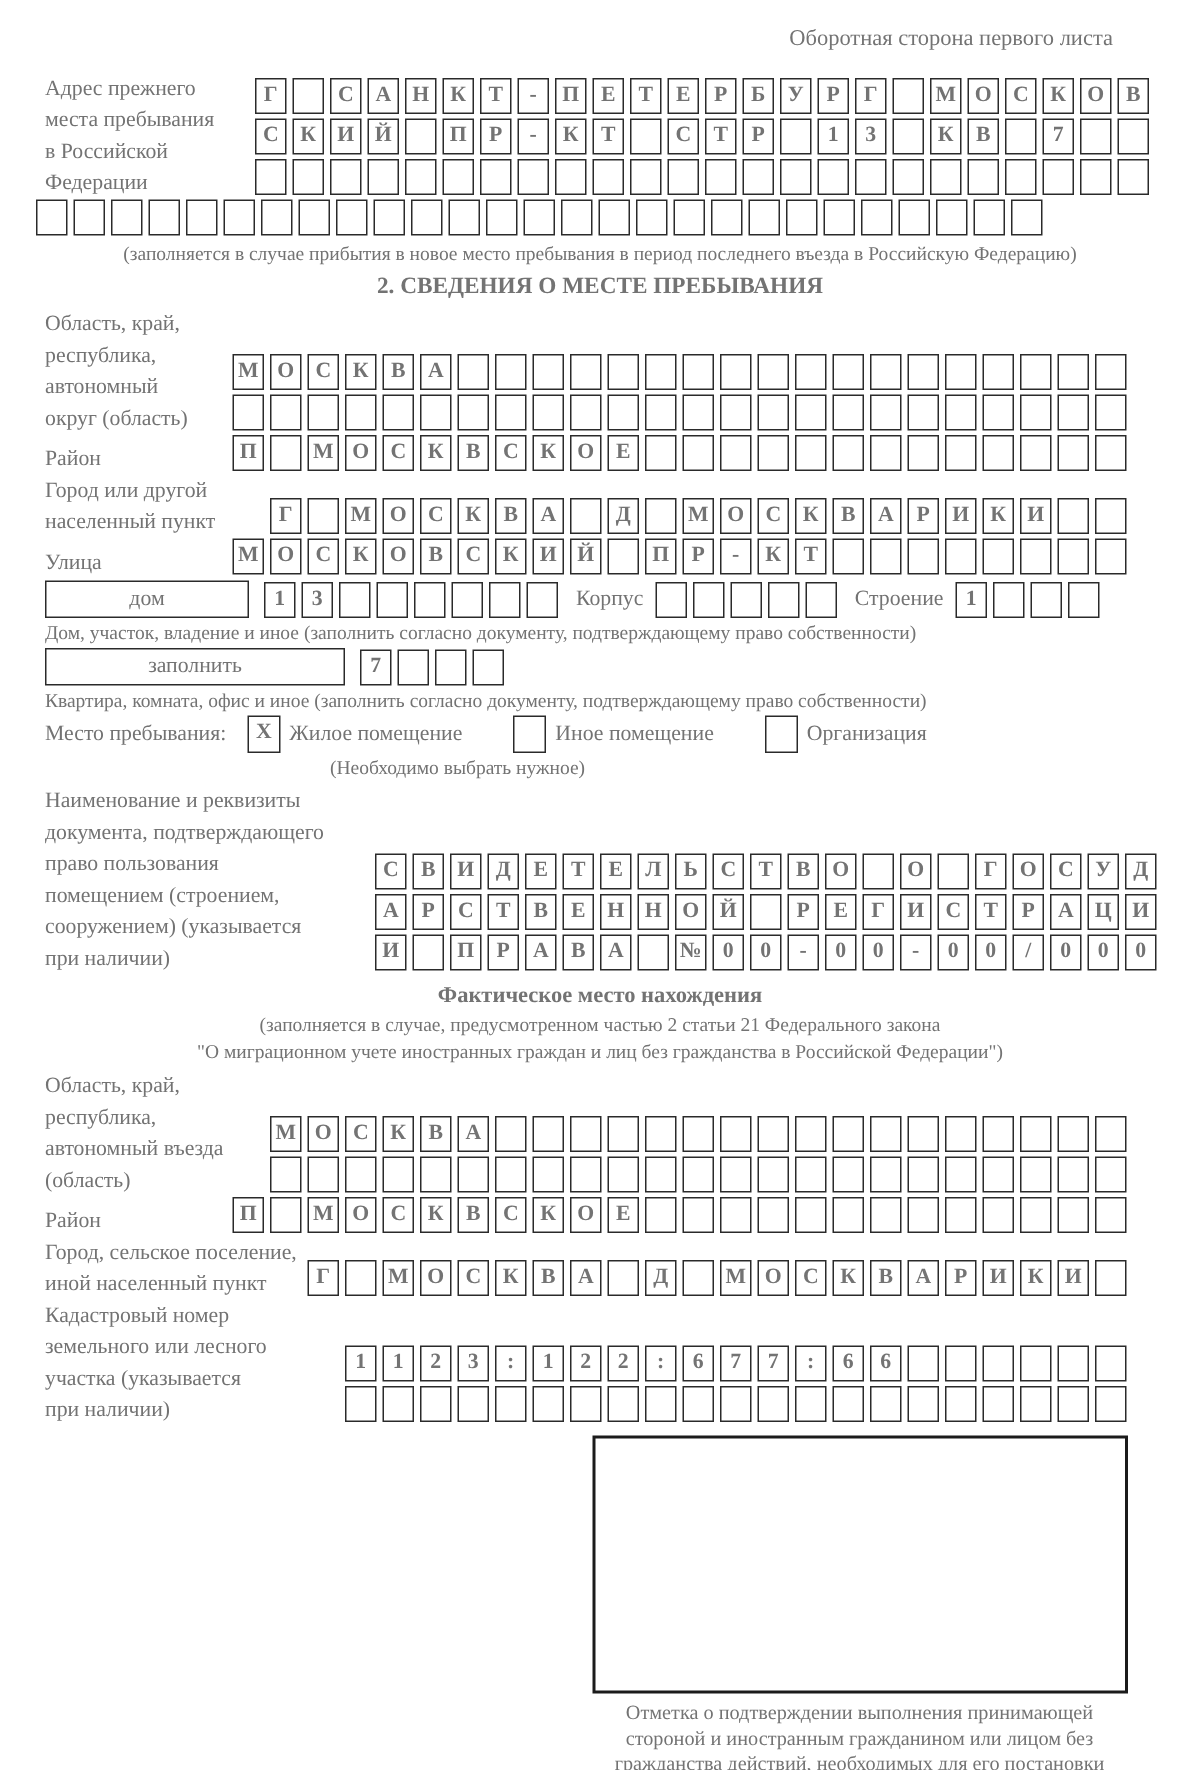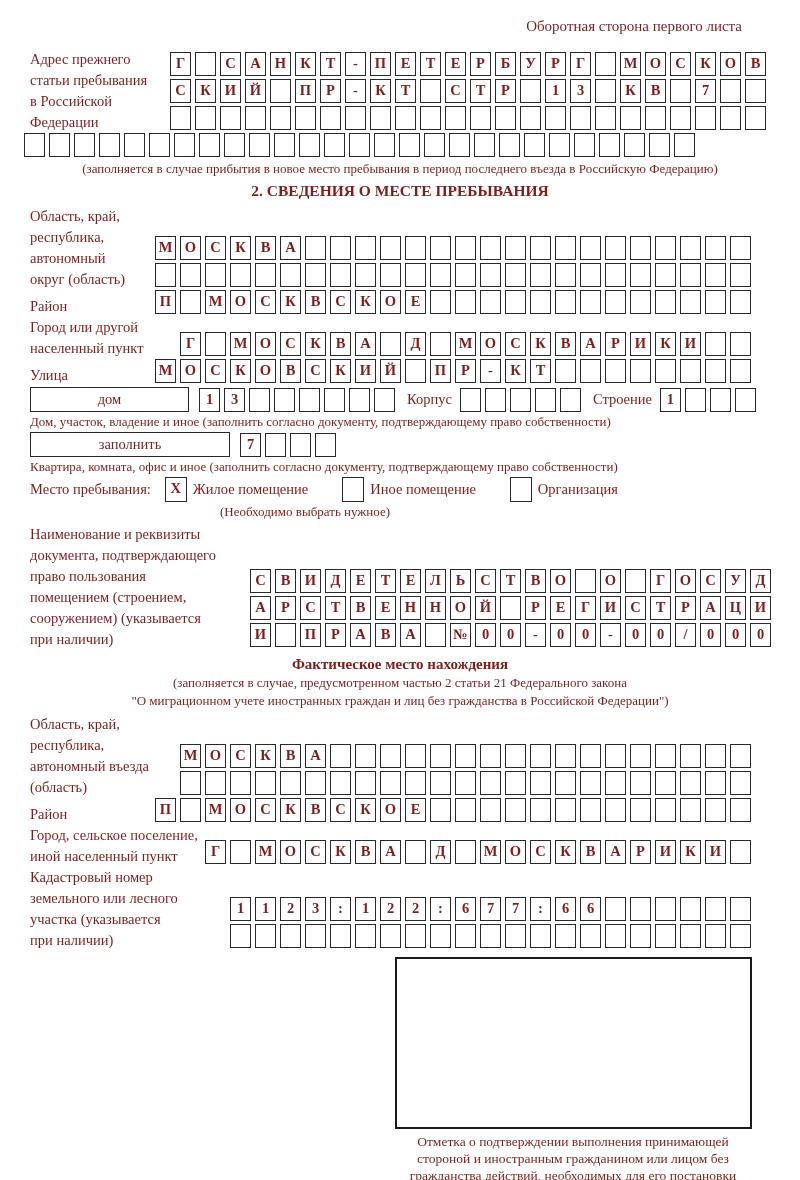--- a/index.html
+++ b/index.html
@@ -3,21 +3,21 @@
 <meta charset="utf-8">
 <style>
   html,body{margin:0;padding:0;background:#ffffff;}
   .page{
     position:relative;
     width:800px;height:1180px;
     box-sizing:border-box;
     padding:18px 30px 0 30px;
     background:#fff;
     font-family:"Liberation Serif","DejaVu Serif",serif;
-    color:#7f1d1d;
+    color:#737373;
     overflow:hidden;
   }
   .hdr-note{text-align:right;font-size:15px;padding-right:28px;margin-bottom:14px;}
   
   .field{display:flex;align-items:flex-end;}
   .flabel{flex:none;font-size:14.5px;line-height:21px;}
   .w125{width:125px;}
   .w140{width:140px;}
   .rows{flex:1;}
   .indent25{margin-left:25px;}
@@ -31,21 +31,21 @@
   }
   .caption{font-size:13px;line-height:18px;}
   .center{text-align:center;}
   .sec-title{text-align:center;font-weight:bold;font-size:15.5px;line-height:22px;margin:2px 0 4px 0;}
   .sub-title{text-align:center;font-weight:bold;font-size:15px;line-height:20px;margin-top:4px;}
   .labelbox{
     display:inline-block;box-sizing:border-box;height:25px;
     border:1.6px solid #2a2a2a;text-align:center;
     font-size:14.5px;line-height:22px;vertical-align:middle;
   }
-  .lb-dom{width:159px;}
+  .lb-dom{width:136px;}
   .lb-kv{width:200px;}
   .inline-row{height:27px;white-space:nowrap;display:flex;align-items:center;}
   .mid-label{font-size:14.5px;margin:0 8px;}
   .checkbox{
     display:inline-block;box-sizing:border-box;width:22px;height:25px;
     border:1.6px solid #2a2a2a;text-align:center;
     font-size:14.5px;line-height:21px;font-weight:600;margin:0 6px;
   }
   .mesto-label{font-size:14.5px;margin-right:8px;}
   .opt-label{font-size:14.5px;margin-right:28px;}
@@ -63,21 +63,21 @@
 </head>
 <body>
 
 <div class="page">
 
   <div class="hdr-note">Оборотная сторона первого листа</div>
 
   <div class="field">
     <div class="flabel w140">
       <div>Адрес прежнего</div>
-      <div>статьи пребывания</div>
+      <div>места пребывания</div>
       <div>в Российской</div>
       <div>Федерации</div>
     </div>
     <div class="rows">
       <div class="cellrow">
           <span class="cell">Г</span>
           <span class="cell"></span>
           <span class="cell">С</span>
           <span class="cell">А</span>
           <span class="cell">Н</span>

